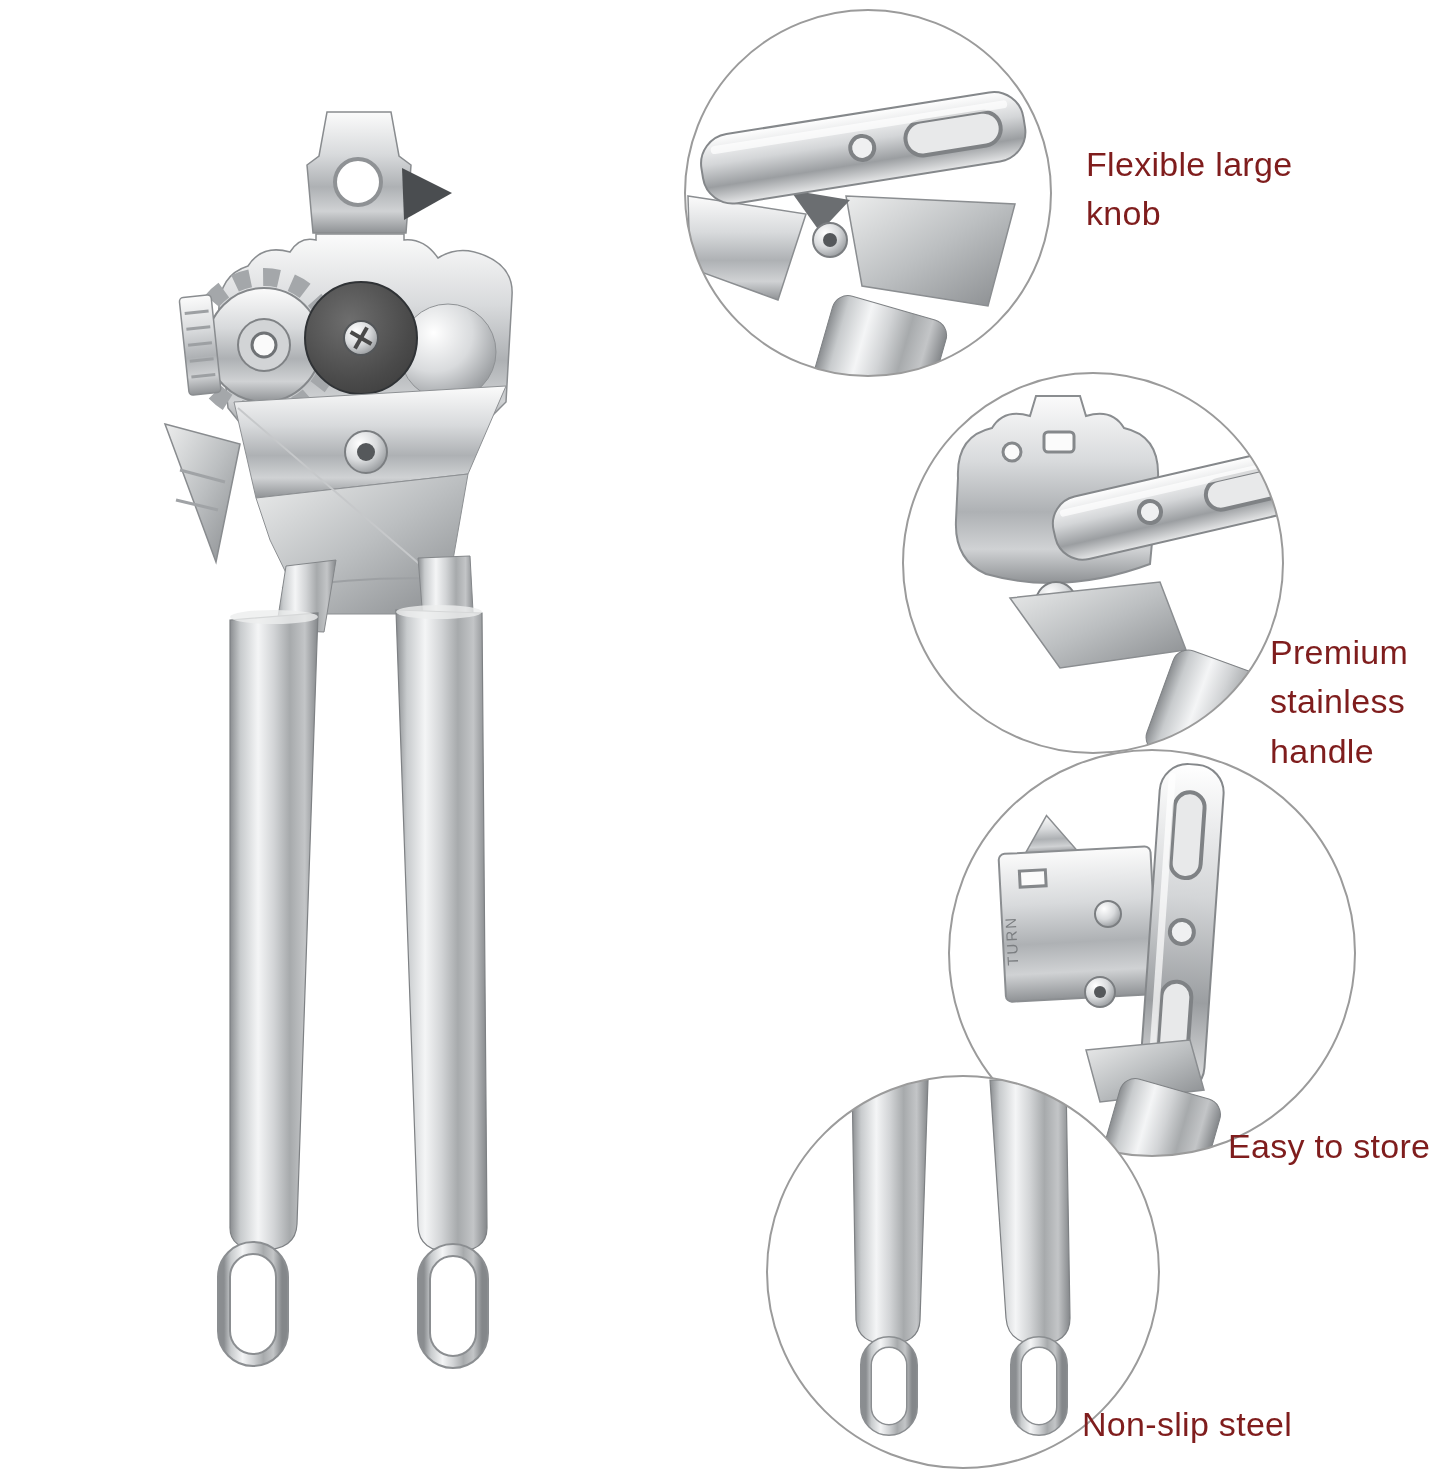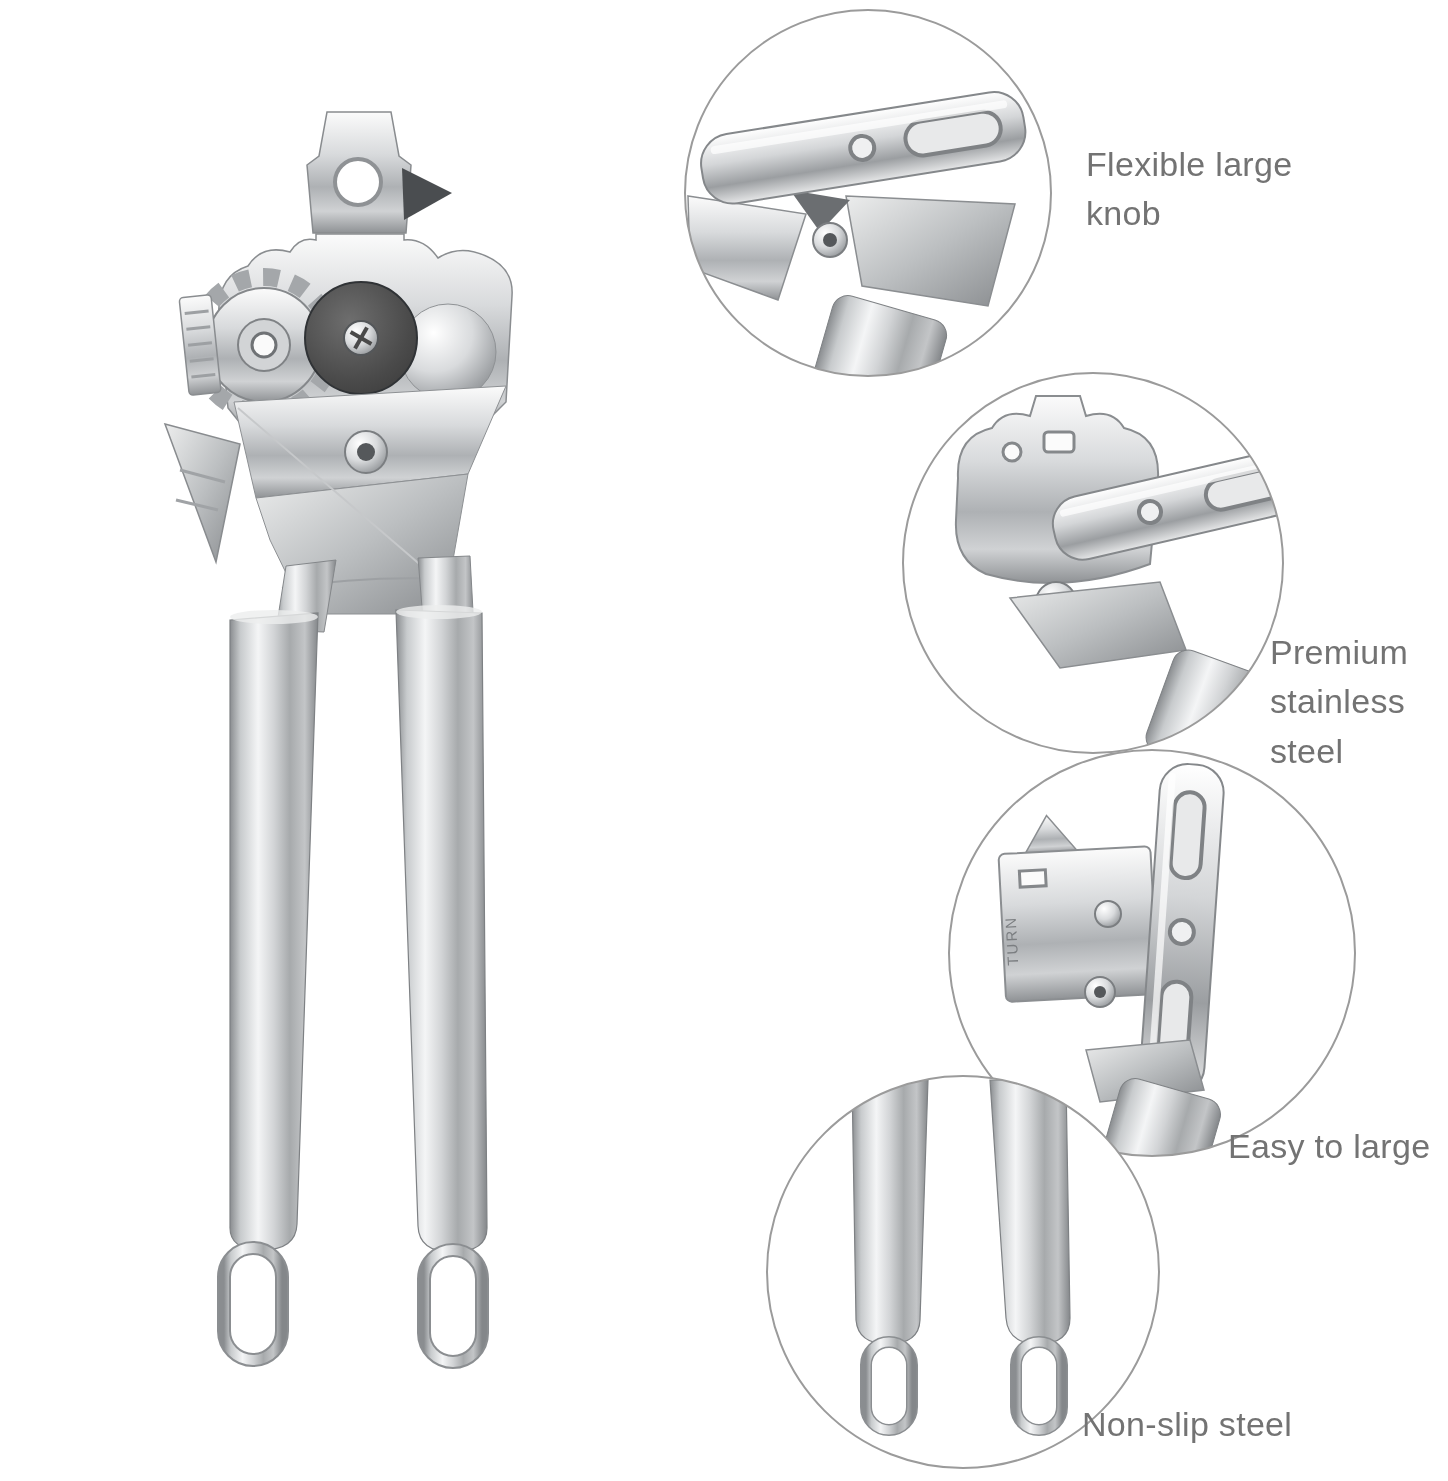--- a/index.html
+++ b/index.html
@@ -9,21 +9,21 @@
     background:#ffffff;
     overflow:hidden;
     font-family:"Liberation Sans", sans-serif;
   }
   .artwork{position:absolute;left:0;top:0;}
   .label{
     position:absolute;
     font-size:34px;
     line-height:1.45;
     letter-spacing:.3px;
-    color:#737373;
+    color:#7f1d1d;
     font-weight:400;
   }
 </style>
 </head>
 <body>
 
 <div class="canvas">
 
   <svg class="artwork" width="1448" height="1481" viewBox="0 0 1448 1481">
     <defs>
@@ -237,19 +237,19 @@
         <path d="M990,1080 L1066,1080 L1070,1318 Q1070,1344 1038,1344 Q1008,1344 1006,1318 Z" fill="url(#gTube)" stroke="#7e8184" stroke-width="1.2"></path>
         <rect x="1016" y="1342" width="46" height="88" rx="23" fill="none" stroke="#8b8e91" stroke-width="12"></rect>
         <rect x="1016" y="1342" width="46" height="88" rx="23" fill="none" stroke="url(#gTube)" stroke-width="9"></rect>
       </g>
       <circle cx="963" cy="1272" r="196" fill="none" stroke="#9b9b9b" stroke-width="2"></circle>
     </g>
   </svg>
 
   <div class="label" style="left:1086px;top:140px;width:272px">Flexible large knob</div>
 
-  <div class="label" style="left:1270px;top:628px;width:170px">Premium stainless steel</div>
-
-  <div class="label" style="left:1228px;top:1122px;width:220px">Easy to large</div>
+  <div class="label" style="left:1270px;top:628px;width:170px">Premium stainless handle</div>
+
+  <div class="label" style="left:1228px;top:1122px;width:220px">Easy to store</div>
 
   <div class="label" style="left:1082px;top:1400px;width:300px">Non-slip steel</div>
 
 </div>
 
 </body></html>

